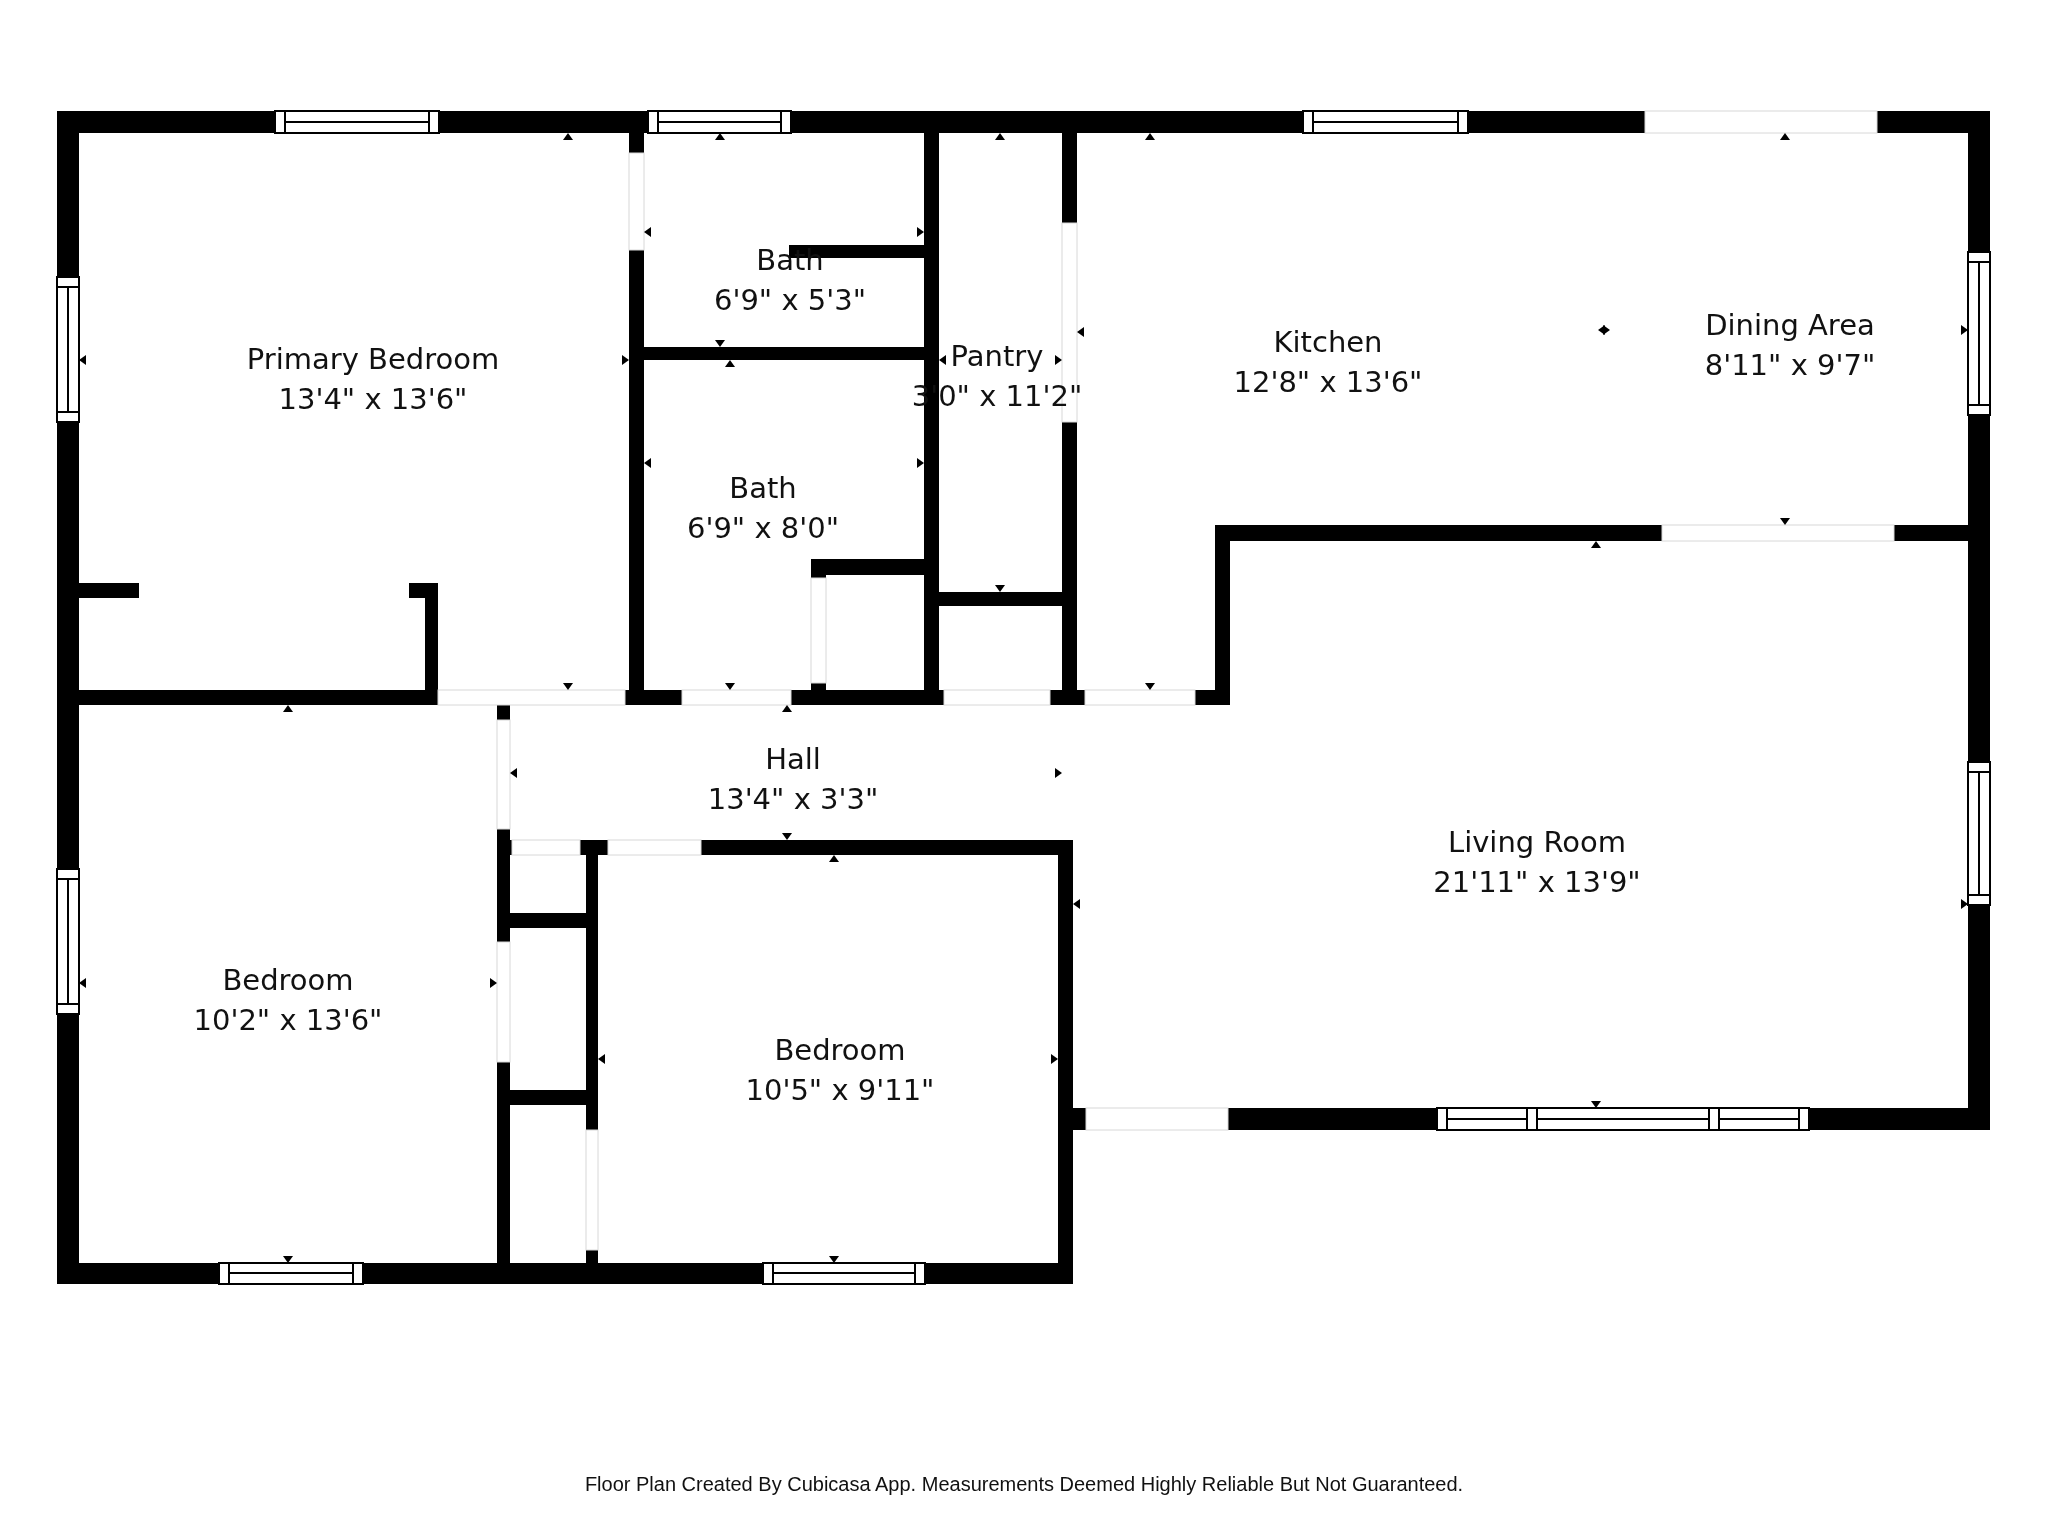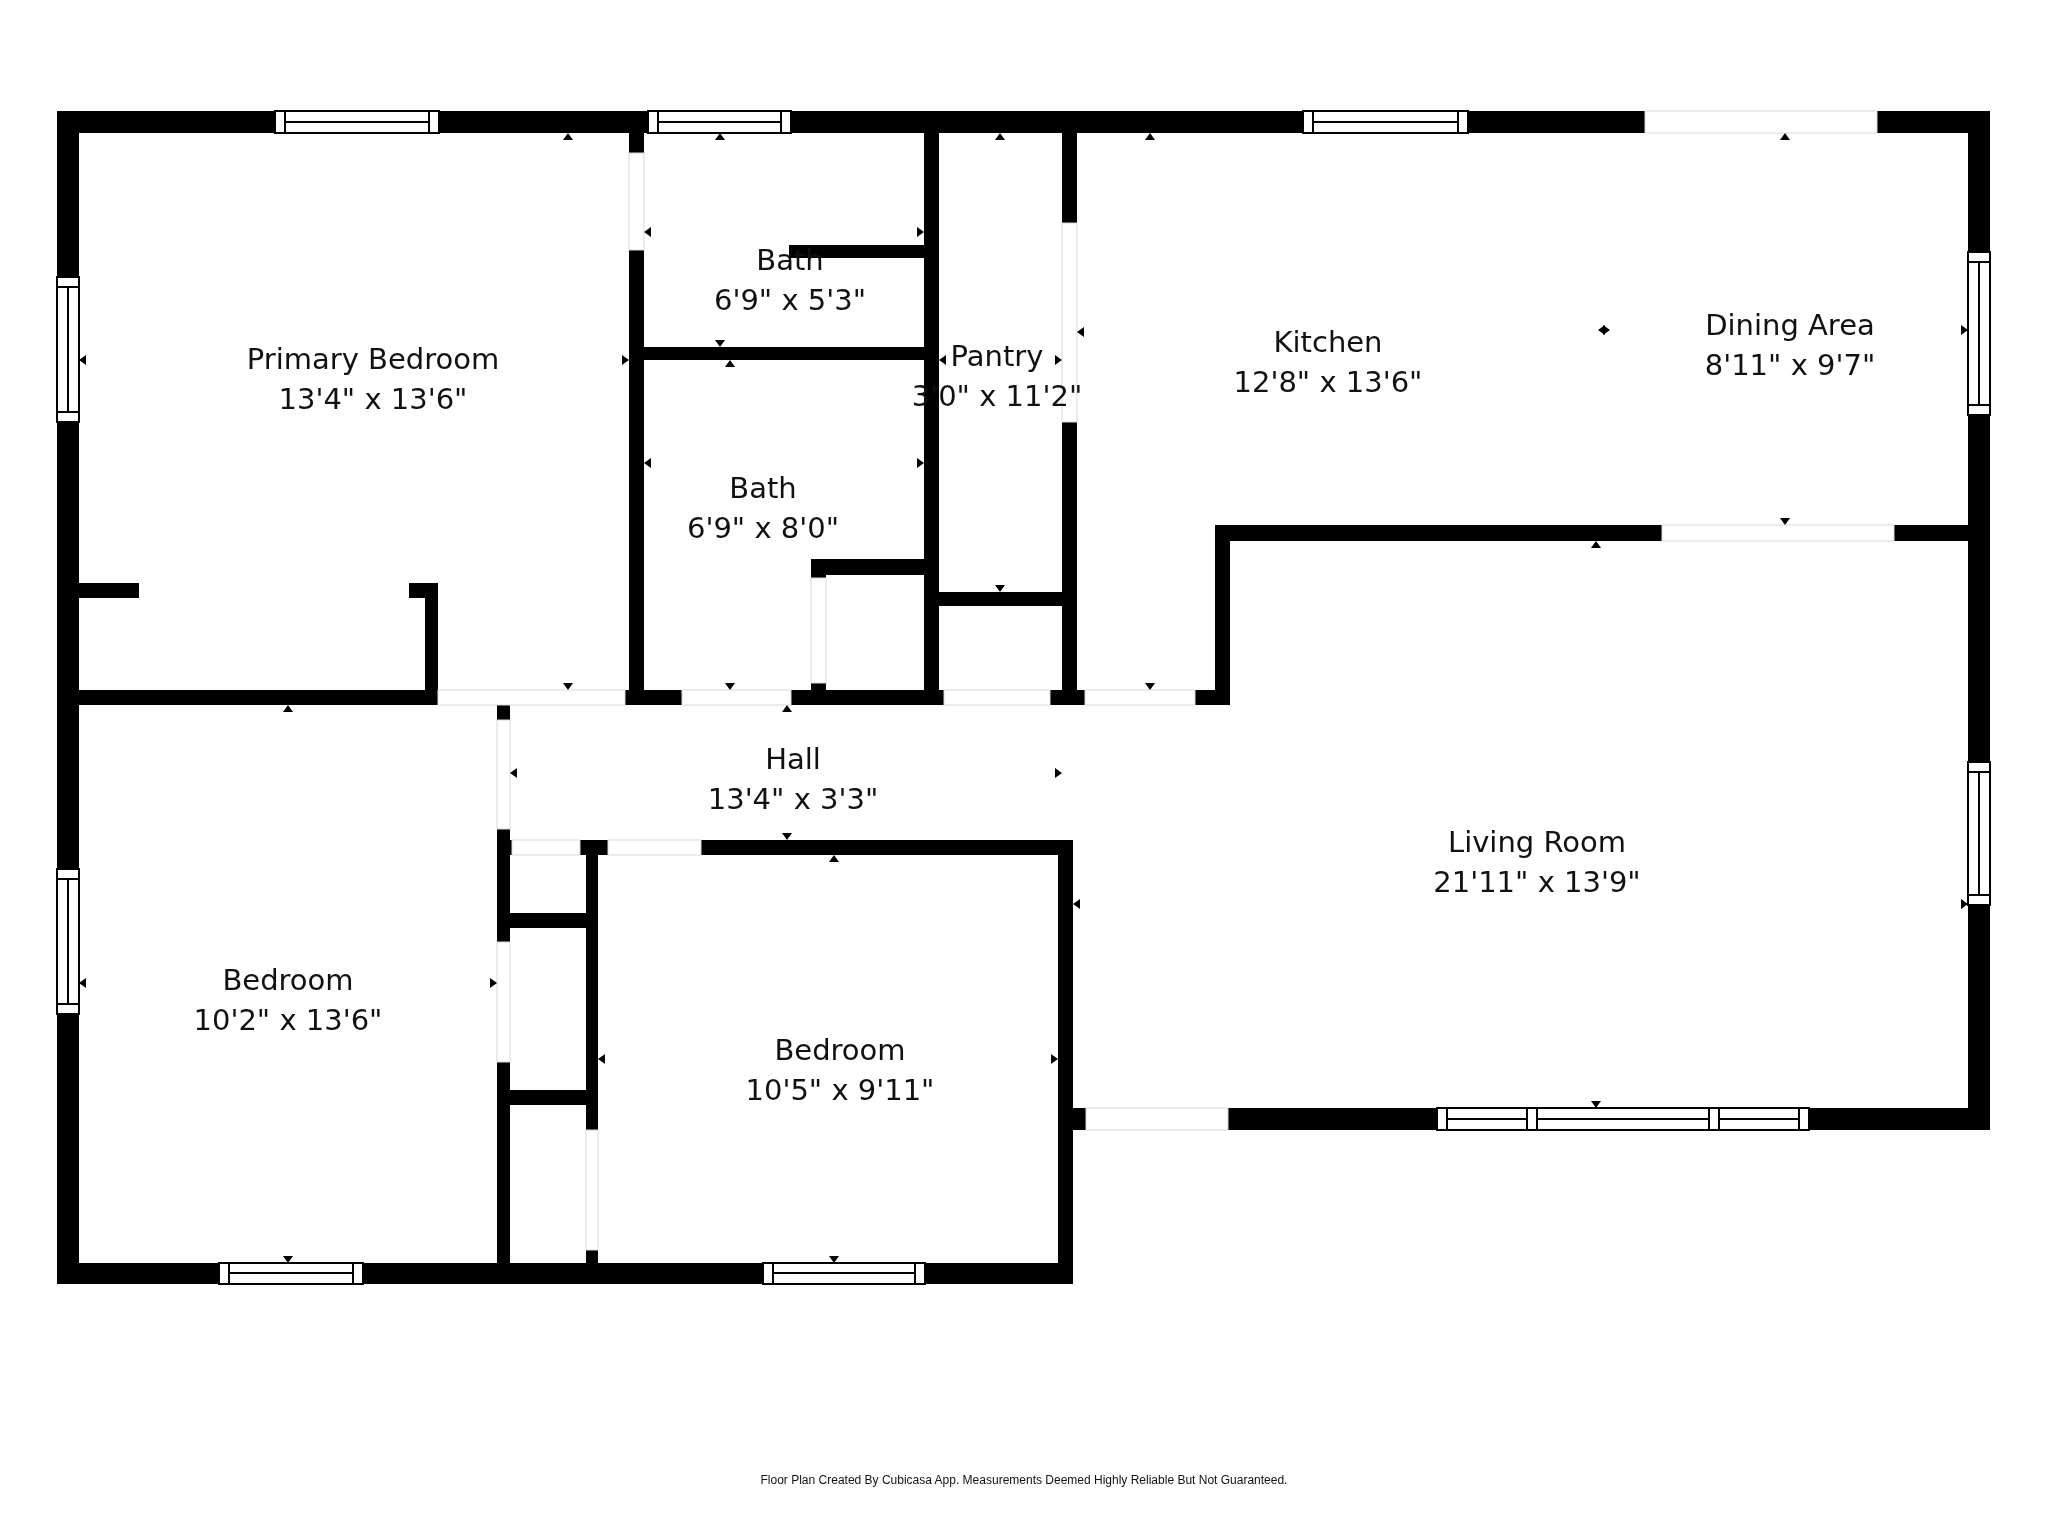--- a/index.html
+++ b/index.html
@@ -6,21 +6,21 @@
   body { width: 2048px; height: 1536px; position: relative; overflow: hidden; font-family: "DejaVu Sans", "Liberation Sans", sans-serif; }
   #plan { position: absolute; left: 0; top: 0; width: 2048px; height: 1536px; }
   .wall { fill: #000000; }
   .win-frame { fill: #ffffff; stroke: #000000; stroke-width: 2; }
   .win-line { stroke: #000000; stroke-width: 2; }
   .opening { fill: #ffffff; stroke: #d8d8d8; stroke-width: 1; }
   .marker { fill: #000000; }
   .room-name, .room-size { font-family: "DejaVu Sans", "Liberation Sans", sans-serif; fill: #111111; text-anchor: middle; }
   .room-name { font-size: 29px; }
   .room-size { font-size: 29px; }
-  #footer { position: absolute; left: 0; width: 2048px; top: 1473px; text-align: center; font-family: "Liberation Sans", "DejaVu Sans", sans-serif; font-size: 12px; color: #111111; }
+  #footer { position: absolute; left: 0; width: 2048px; top: 1473px; text-align: center; font-family: "Liberation Sans", "DejaVu Sans", sans-serif; font-size: 20px; color: #111111; }
 </style>
 </head>
 <body>
 
 <svg id="plan" viewBox="0 0 2048 1536" xmlns="http://www.w3.org/2000/svg">
 
   <g>
 
     <rect class="wall" x="57" y="111" width="1933" height="22"></rect>
 

